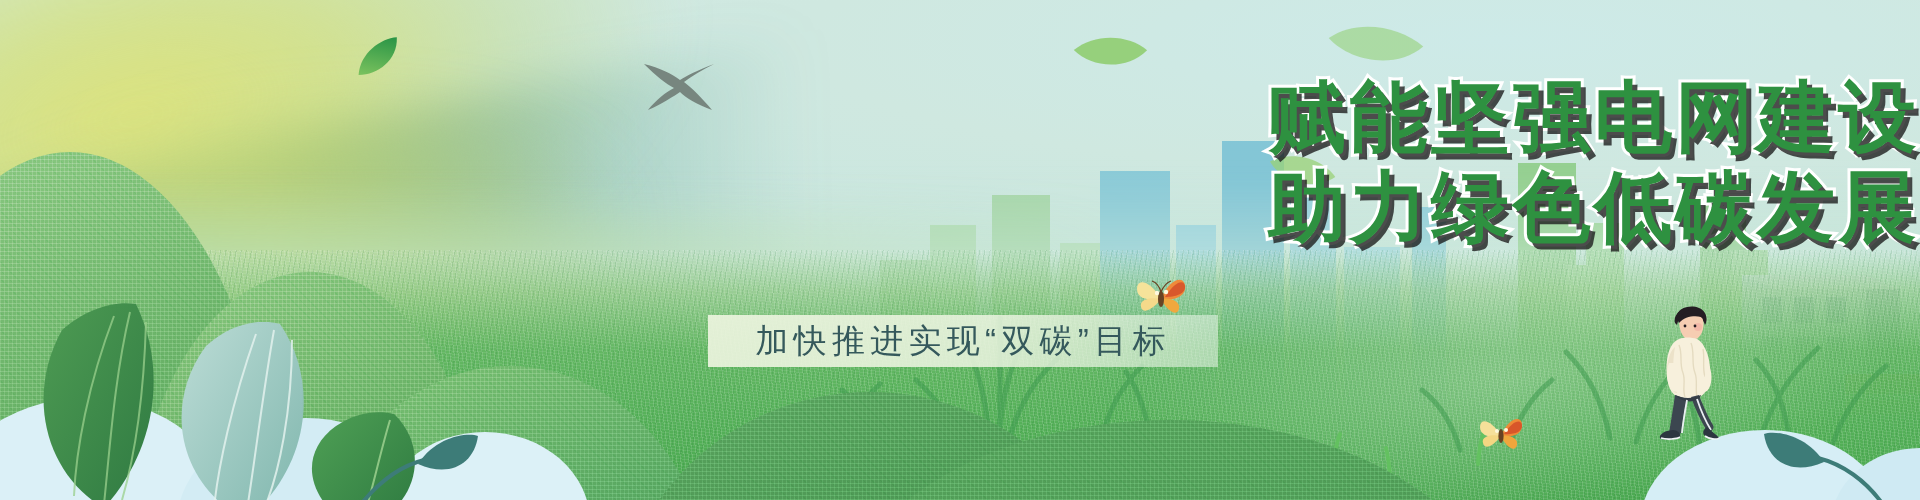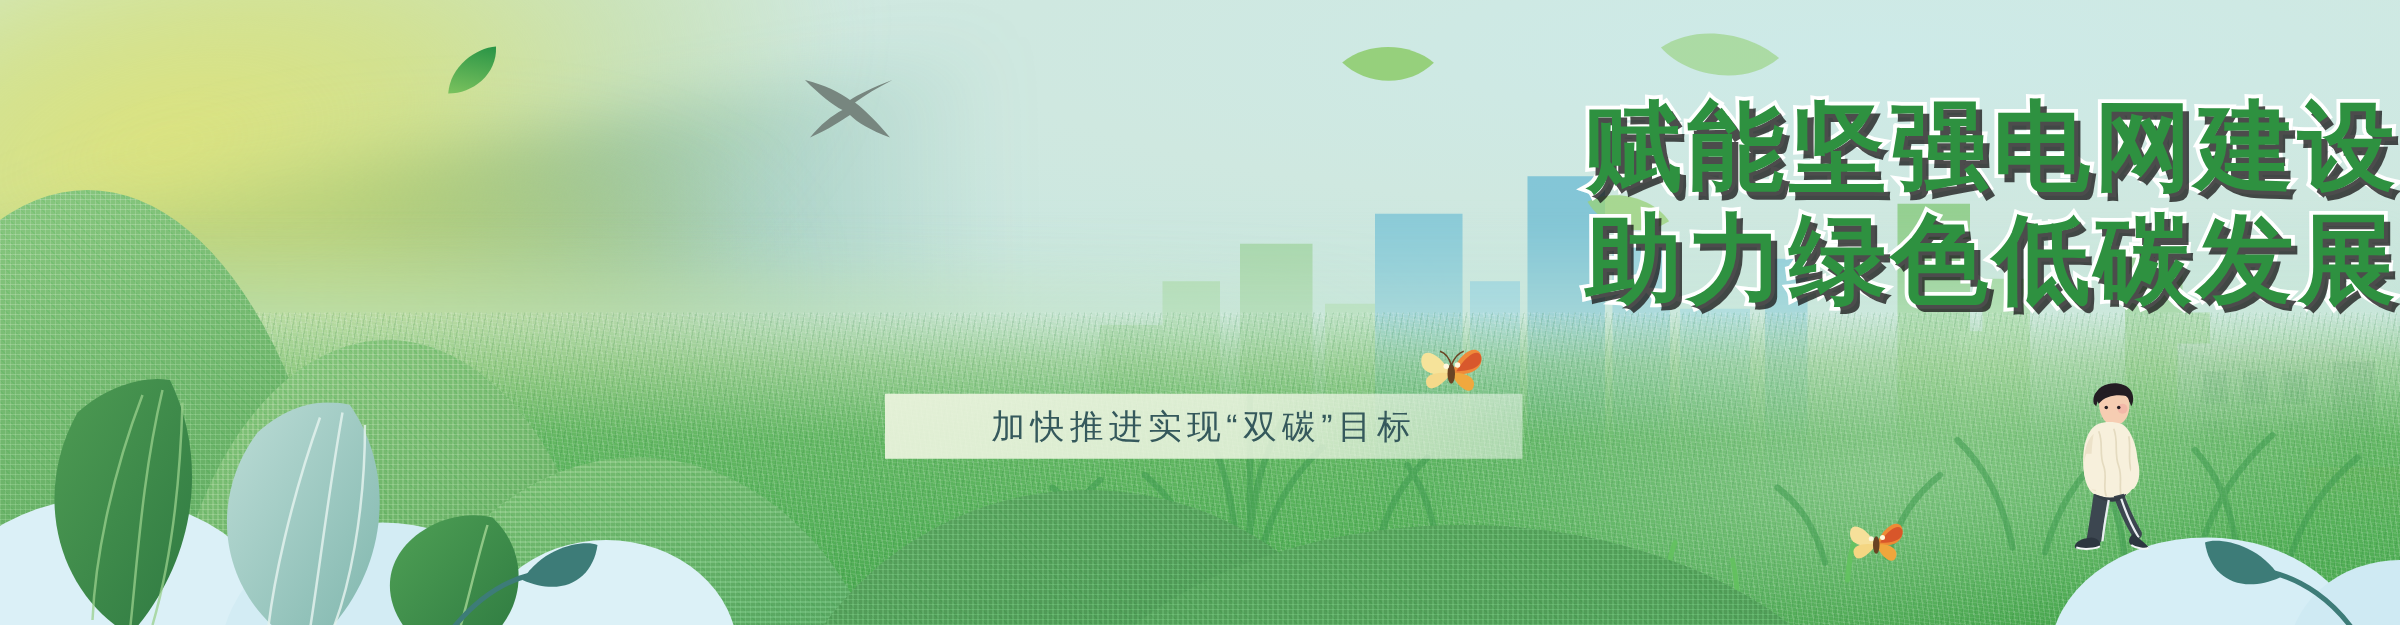--- a/index.html
+++ b/index.html
@@ -108,21 +108,21 @@
   .line2{ top:168px; font-size:78px; line-height:1; }
 
   .subtitle-bar{
     position:absolute;
     left:708px;top:315px;width:510px;height:52px;
     background:linear-gradient(90deg, rgba(236,244,222,.92) 0%, rgba(233,243,222,.88) 55%, rgba(232,244,232,.55) 100%);
   }
   .subtitle{
     position:absolute;left:708px;top:315px;width:510px;height:52px;
     display:flex;align-items:center;justify-content:center;
-    font-size:27px;color:#35595c;letter-spacing:.16em;
+    font-size:33px;color:#35595c;letter-spacing:.16em;
     font-family:"Liberation Sans","DejaVu Sans",sans-serif;
     white-space:nowrap;
   }
 
   
   .person{position:absolute;left:1655px;top:305px;width:70px;height:135px;}
 
   
   .bfly{position:absolute;}
 

